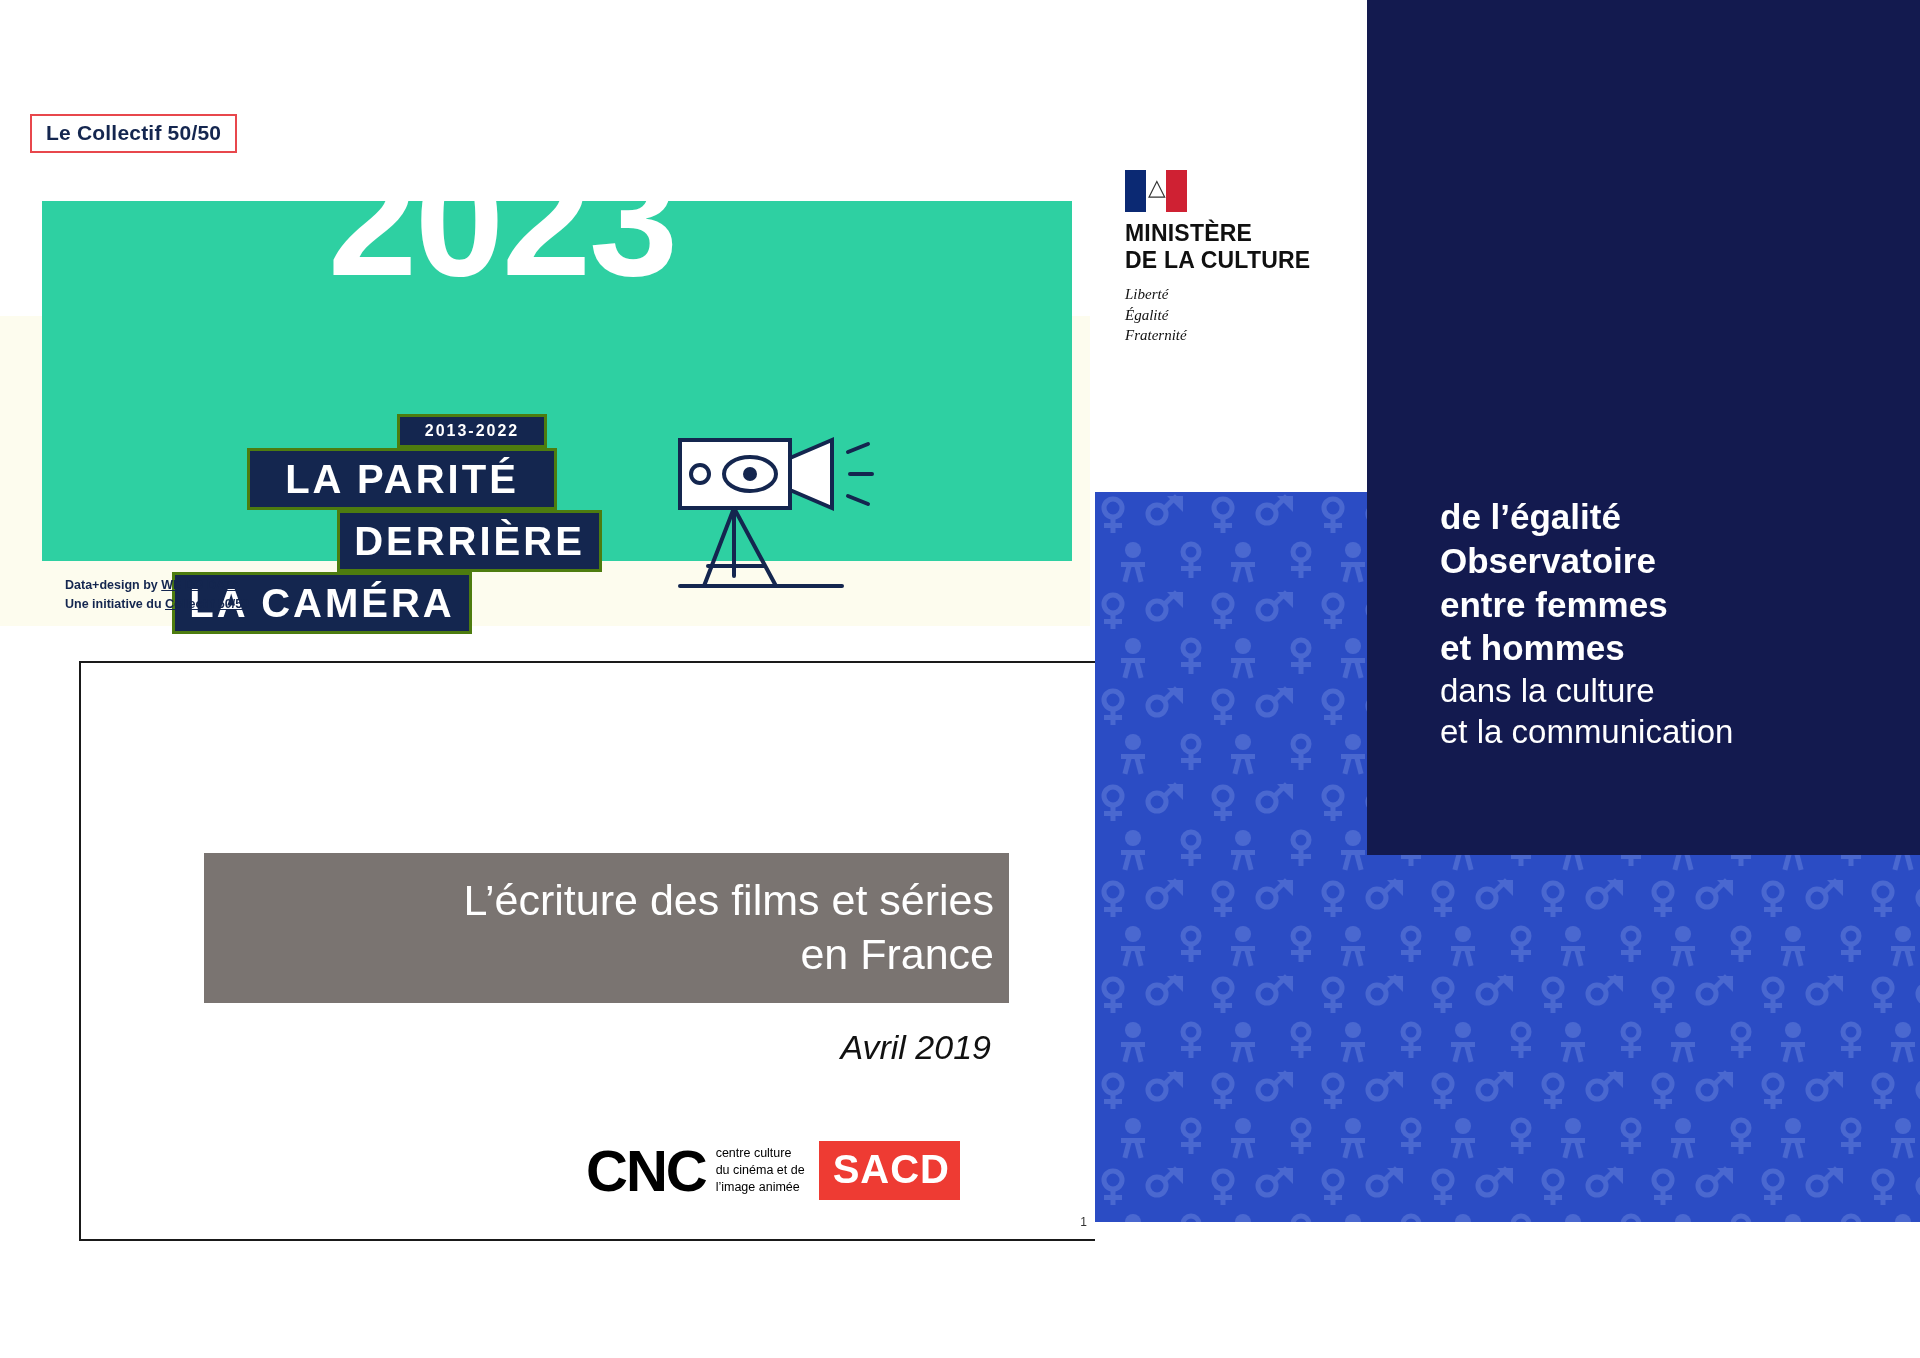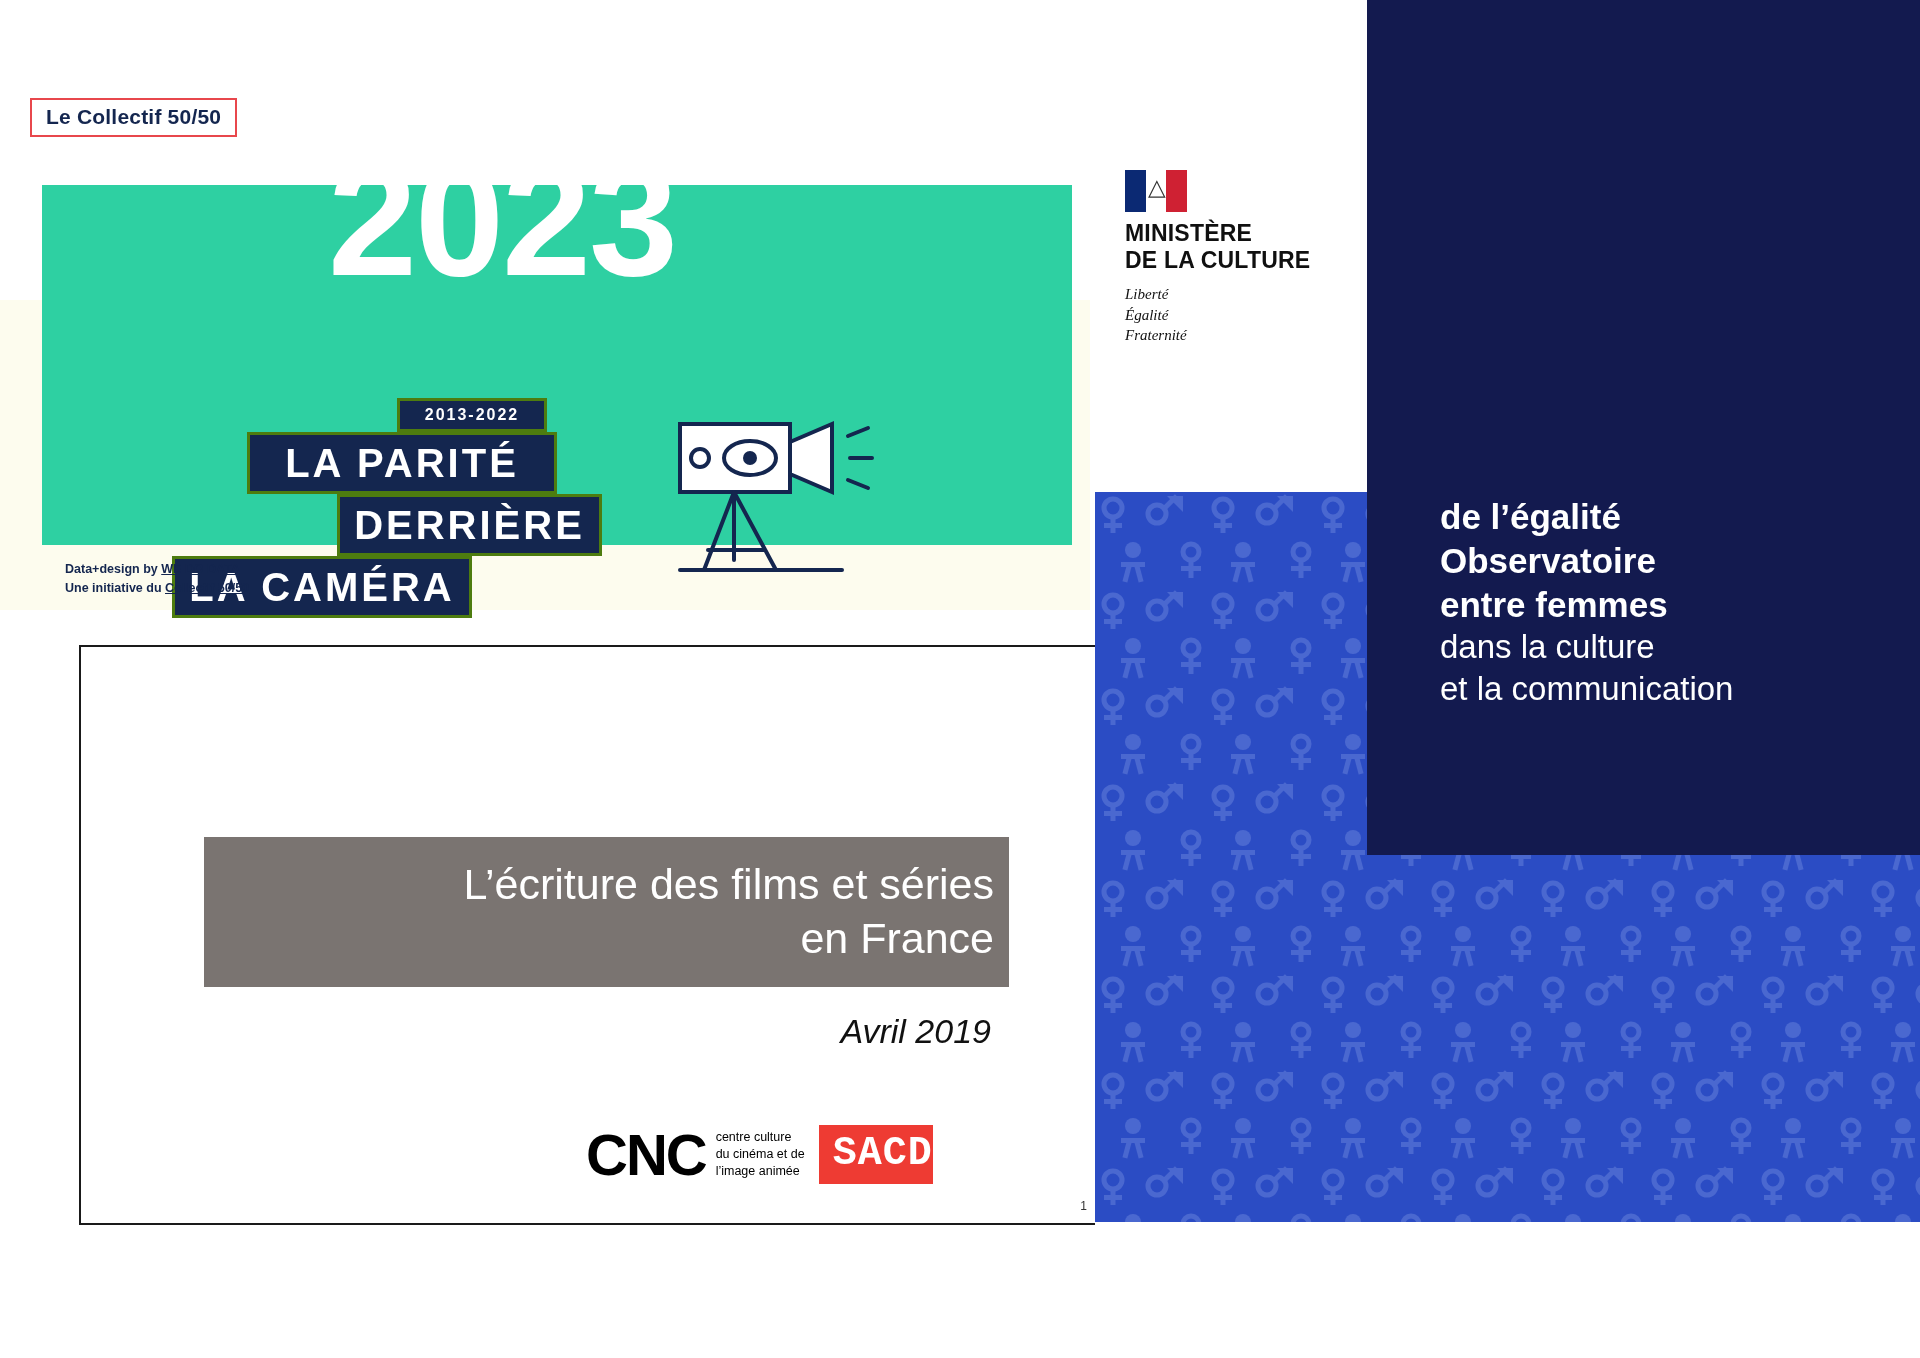--- a/index.html
+++ b/index.html
@@ -11,21 +11,21 @@
     width: 1920px;
     height: 1358px;
     position: relative;
     font-family: "Liberation Sans", sans-serif;
     overflow: hidden;
   }
 
   
   #left-col {
     position: absolute;
-    left: 0; top: 0;
+    left: 0; top: 16px;
     width: 1090px; height: 1026px;
   }
 
   .collectif-badge {
     position: absolute;
     left: 30px; top: 98px;
     border: 2px solid #e8474c;
     padding: 6px 14px 8px 14px;
     color: #14264f;
     font-weight: bold;
@@ -174,23 +174,22 @@
     line-height: 1.35;
     color: #000000;
     margin-left: 10px;
   }
   .sacd-logo {
     background: #ee3b33;
     color: #ffffff;
     font-weight: bold;
     font-size: 40px;
     letter-spacing: 1px;
-    padding: 6px 0 8px 14px;
+    padding: 6px 10px 8px 14px;
     margin-left: 14px;
-    font-family: Liberation Mono, monospace;
   }
   .page-num {
     position: absolute;
     right: 22px; bottom: 10px;
     font-size: 12px;
     color: #333333;
   }
 
   
   #right-col {
@@ -381,20 +380,21 @@
 
   <div class="navy-block"></div>
 </div>
 
 <div class="year">2023</div>
 
 <div class="cover-title">
   <div class="bold">de l’égalité</div>
   <div class="bold">Observatoire</div>
   <div class="bold">entre femmes</div>
+  <div class="bold">et hommes</div>
   <div class="light">dans la culture</div>
   <div class="light">et la communication</div>
 </div>
 
 <div class="ministry">
   <div class="flag">
     <div class="b"></div>
     <div class="w">
       <span class="marianne">△</span>
     </div>

